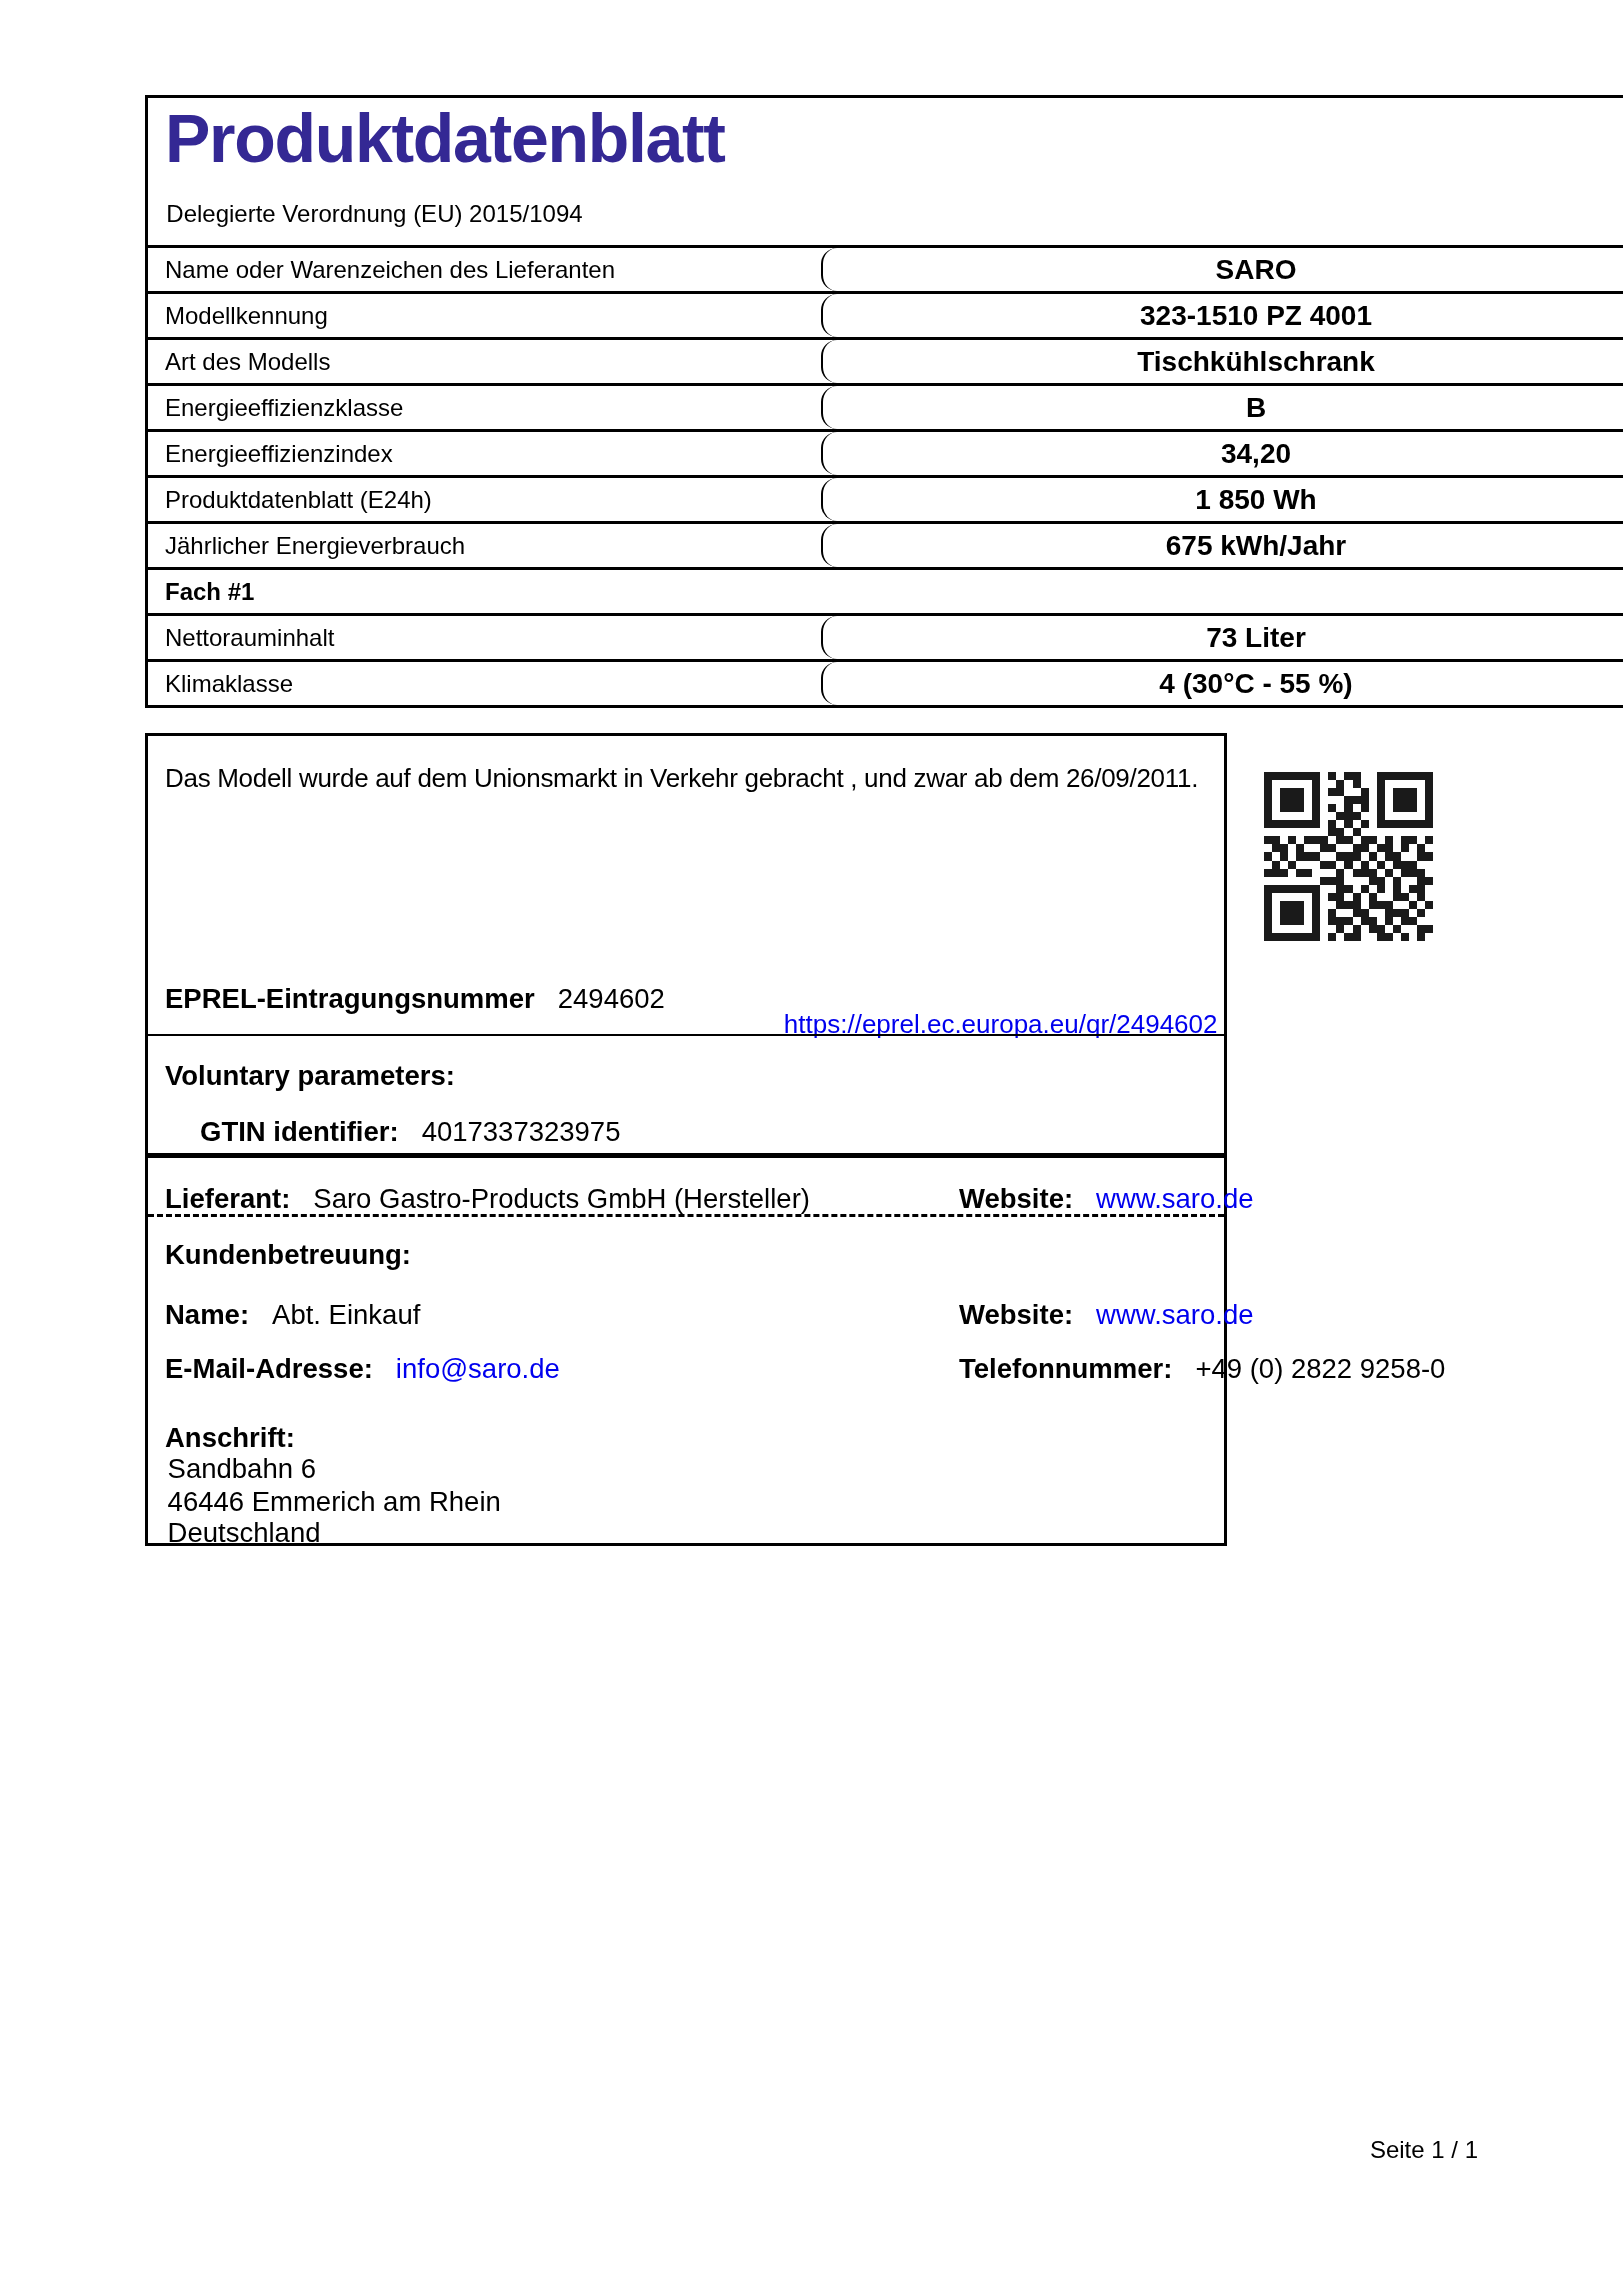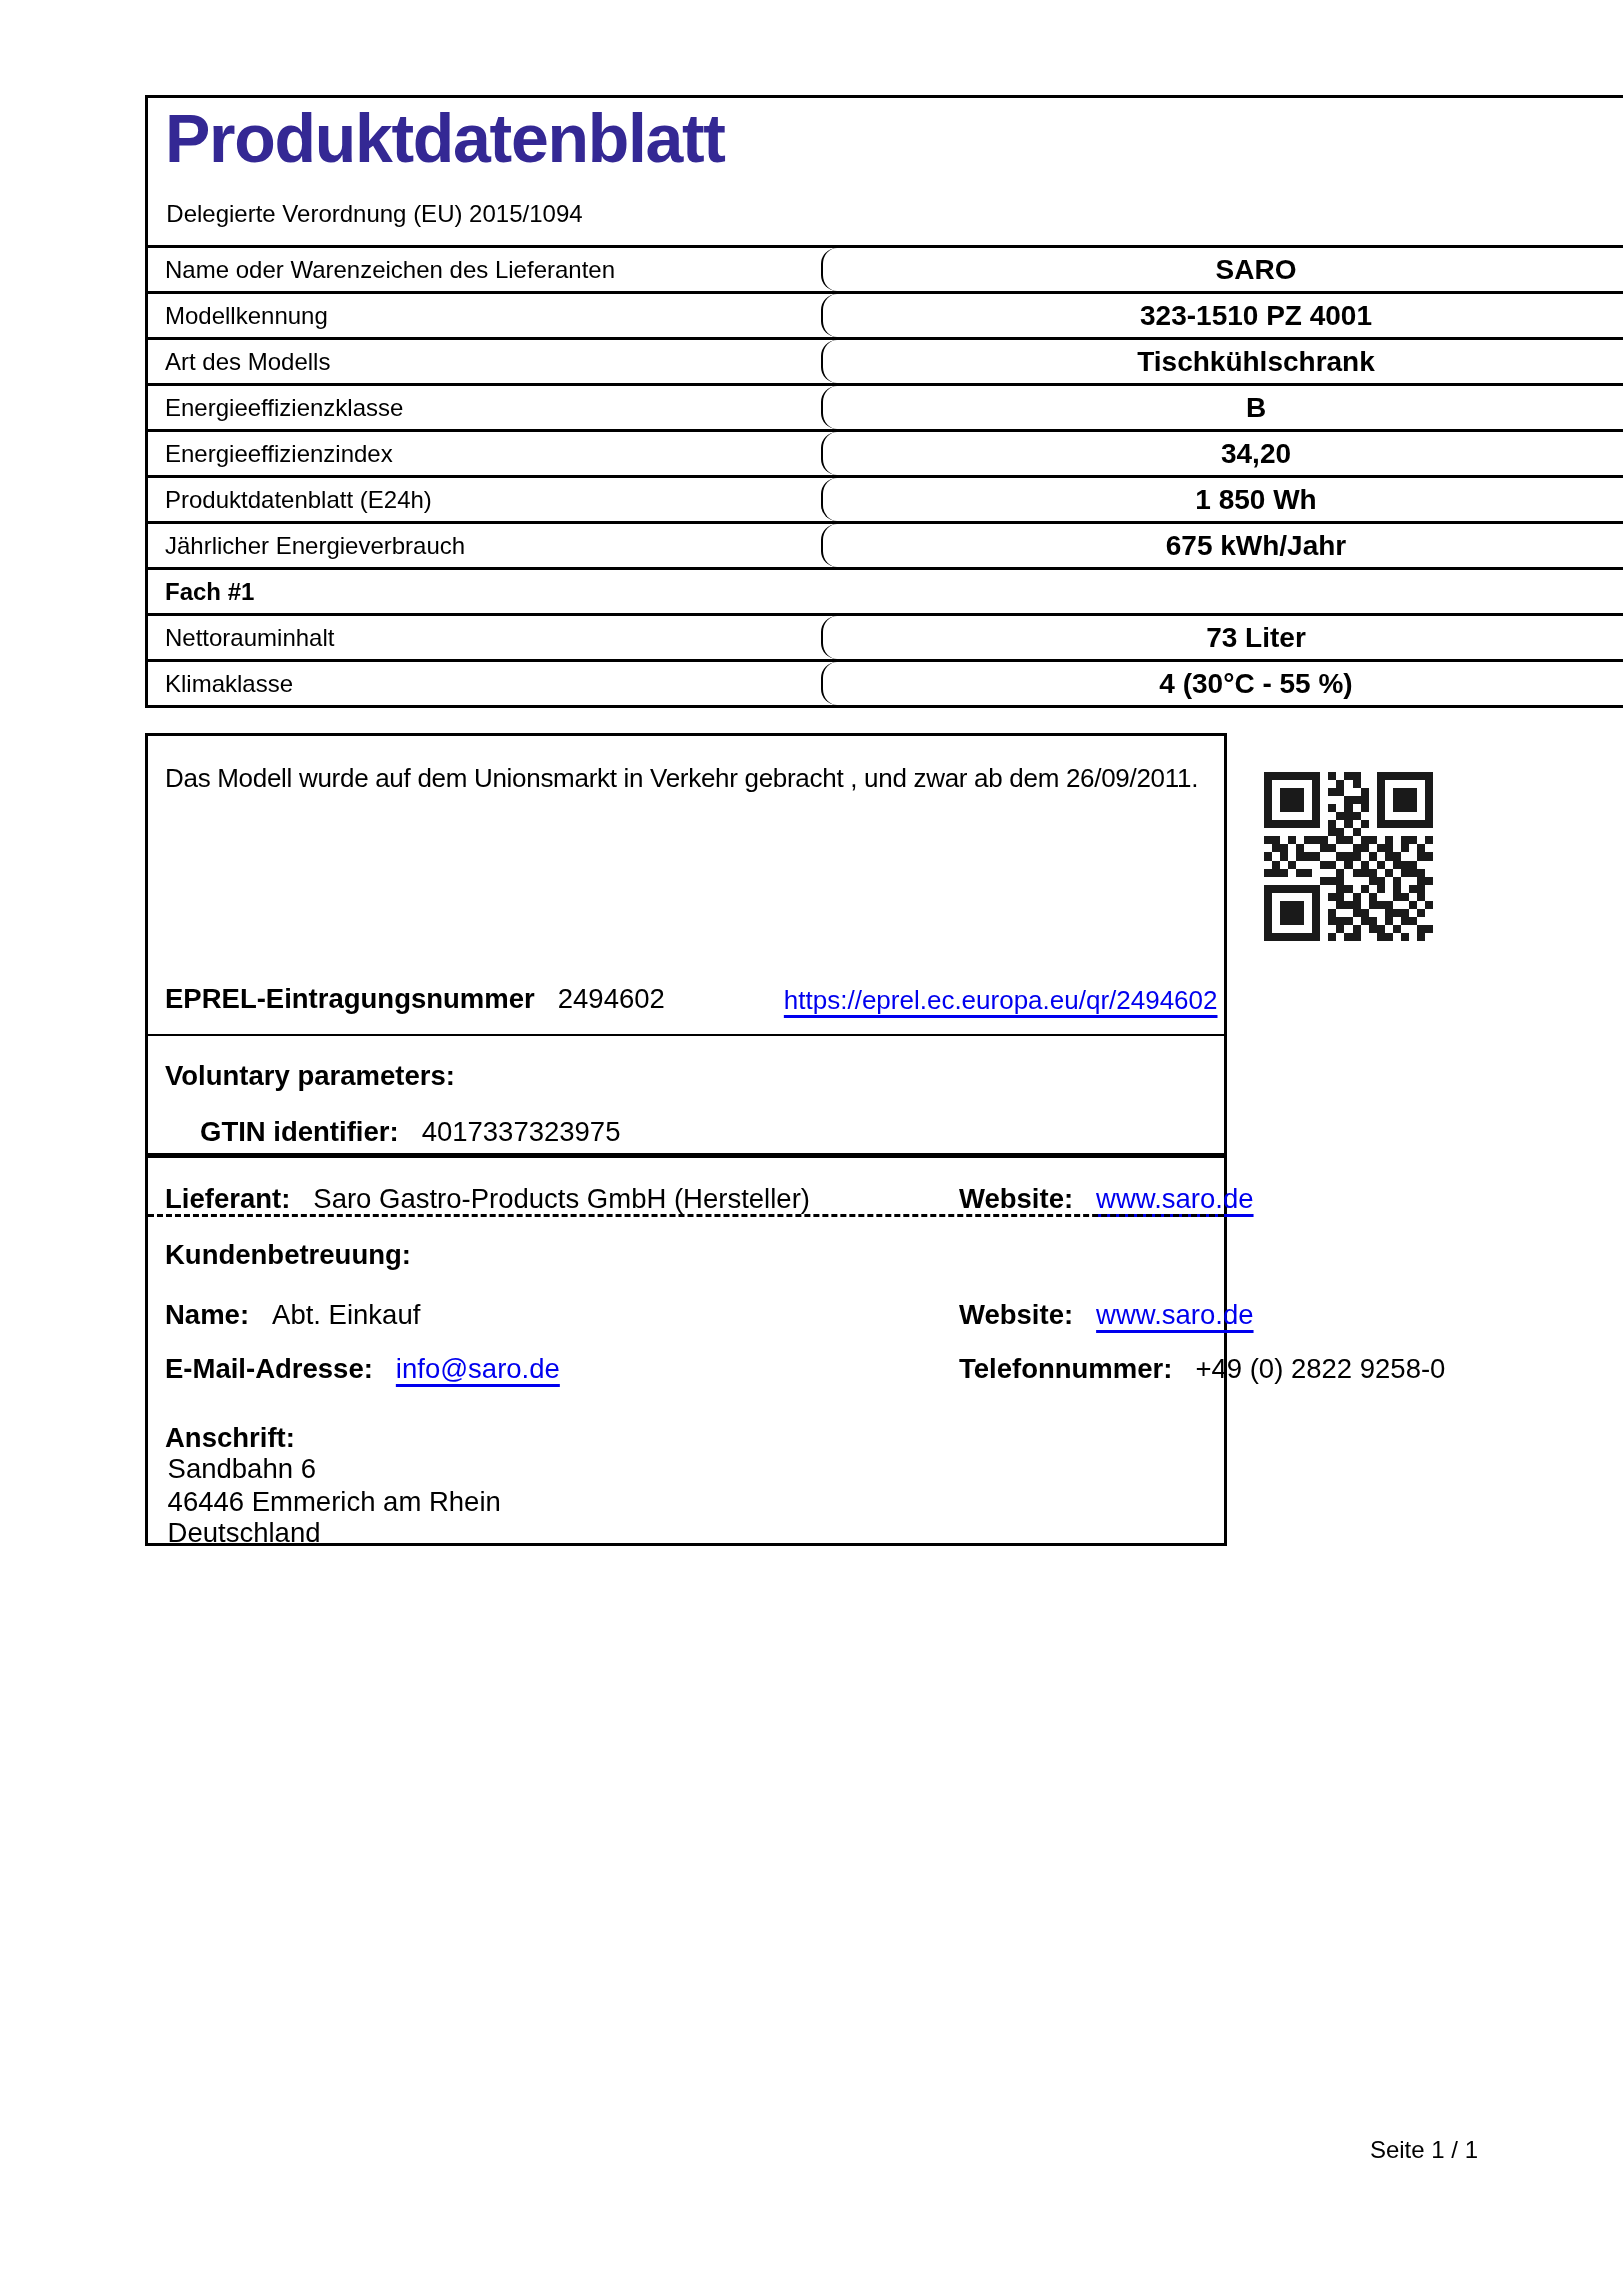--- a/index.html
+++ b/index.html
@@ -45,23 +45,23 @@
   
   .info-box{
     position:absolute;left:145px;top:733px;width:1082px;height:813px;
     border:3.3px solid #000;box-sizing:border-box;background:#fff;
   }
   .abs{position:absolute;line-height:1.15;font-size:27.5px;white-space:nowrap;}
   .b{font-weight:700;}
   .gap{margin-left:23px;}
   .link{
     color:#0000EE;font-weight:400;cursor:pointer;
-    text-decoration:underline;
     text-decoration-thickness:3.3px;
     text-underline-offset:5.9px;
+    margin-top:24px;
   }
   .rule{position:absolute;left:0;width:100%;}
   .rule-thin{border-top:2.6px solid #000;}
   .rule-thick{border-top:5.2px solid #000;}
   .rule-dashed{border-top:3.3px dashed #000;}
   .qr{position:absolute;left:1116px;top:36px;width:169px;height:169px;}
   .qr svg{width:100%;height:100%;shape-rendering:crispEdges;fill:#1a1a1a;}
   .intro{font-size:26px;letter-spacing:-0.3px;}
   .footer-page{
     position:absolute;top:2137px;right:145px;

